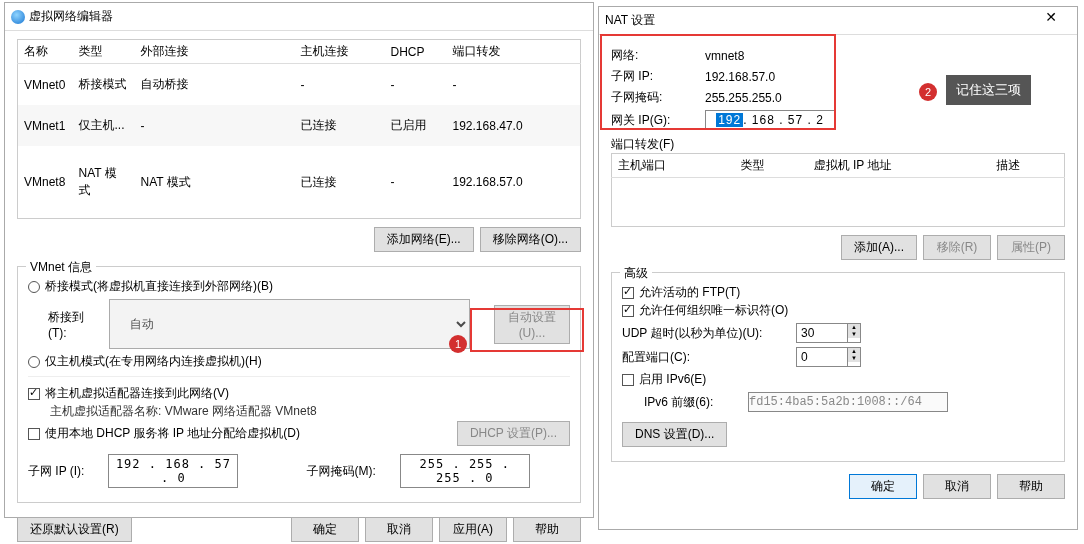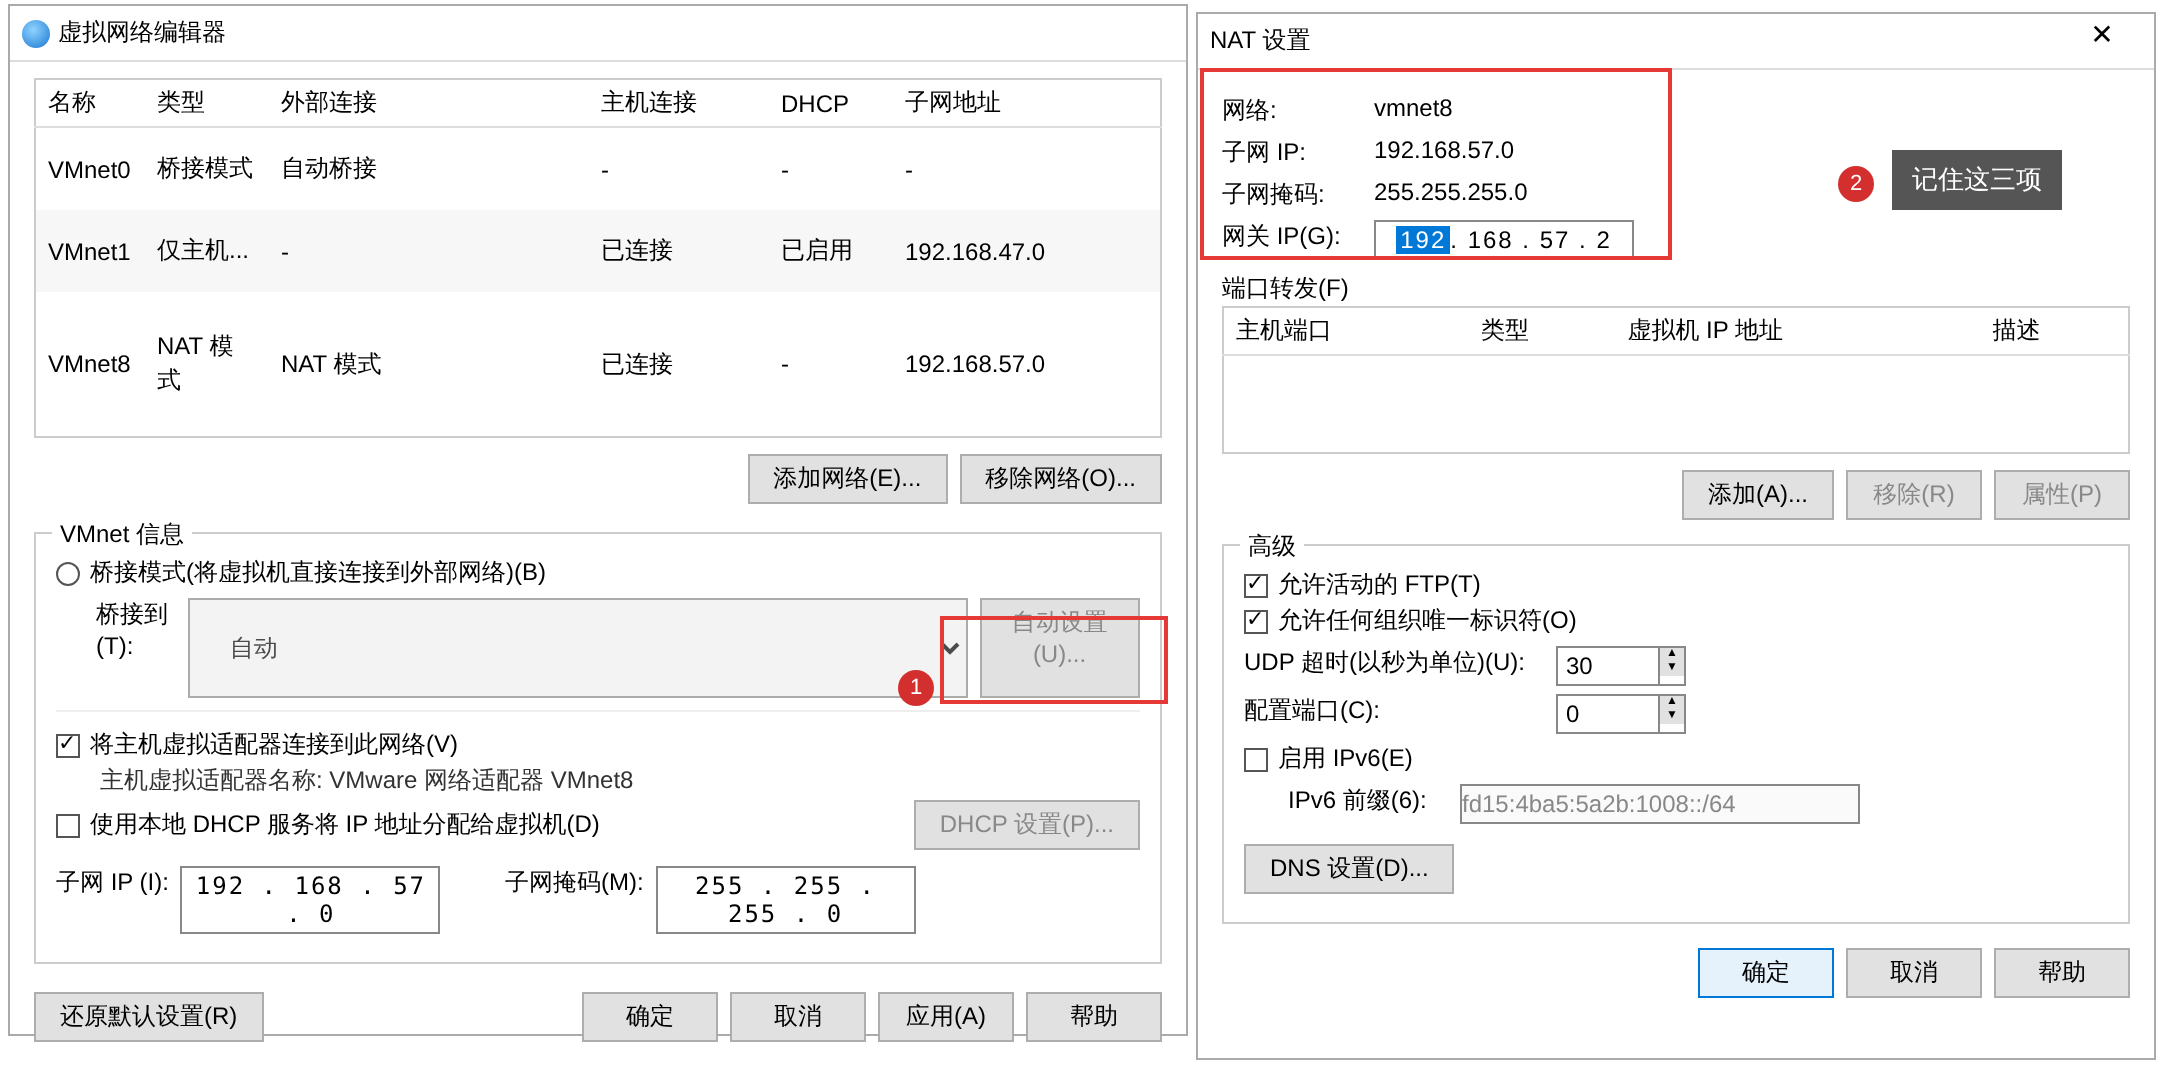--- a/index.html
+++ b/index.html
@@ -9,24 +9,24 @@
 .titlebar .title{flex:1}
 .closebtn{width:40px;height:24px;text-align:center;cursor:default;font-size:14px}
 .body{padding:8px 12px}
 .table{border:1px solid #ccc;width:100%;border-collapse:collapse;margin-bottom:8px}
 .table th,.table td{text-align:left;padding:3px 6px;font-weight:normal}
 .table th{background:#fff;border-bottom:1px solid #ddd}
 .table tr.odd{background:#f7f7f7}
 .btn{display:inline-block;border:1px solid #adadad;background:#e1e1e1;padding:3px 12px;min-width:68px;text-align:center;cursor:default}
 .btn.disabled{color:#888}
 .btn.primary{border:1px solid #0078d7;background:#e5f1fb}
-.row{margin:4px 0;display:flex;gap:6px}
+.row{margin:4px 0;display:flex;align-items:center;gap:24px}
 .groupbox{border:1px solid #ccc;padding:10px;margin-top:6px;position:relative}
 .grouplabel{position:absolute;top:-8px;left:8px;background:#fff;padding:0 4px}
-input[type=text]{border:1px solid #888;padding:2px 0;font-family:Liberation Sans, sans-serif}
+input[type=text]{border:1px solid #888;padding:2px 0;font-family:Liberation Mono, monospace}
 .ipbox{border:1px solid #888;padding:2px 4px;width:130px;display:inline-block;text-align:center;letter-spacing:1px;font-family:monospace}
 .ipbox .sel{background:#0078d7;color:#fff;padding:0 2px}
 select{border:1px solid #888;padding:16px;width:100%;background:#eee}
 .radio,.check{display:flex;align-items:center;gap:5px;margin:1px 0}
 .rb{width:12px;height:12px;border:1px solid #555;border-radius:50%;display:inline-block;position:relative}
 .rb.checked::after{content:"";width:6px;height:6px;background:#000;border-radius:50%;position:absolute;top:2px;left:2px}
 .cb{width:12px;height:12px;border:1px solid #555;display:inline-block;position:relative}
 .cb.checked::after{content:"✓";position:absolute;top:-3px;left:0;font-size:11px;color:#000}
 .redbox{border:2px solid #e53935;position:absolute}
 .badge{width:18px;height:18px;border-radius:50%;background:#d32f2f;color:#fff;display:flex;align-items:center;justify-content:center;position:absolute;font-size:11px}
@@ -56,21 +56,21 @@
           <col style="width:62px">
           <col>
         </colgroup>
       <thead>
           <tr>
         <th>名称</th>
         <th>类型</th>
         <th>外部连接</th>
         <th>主机连接</th>
         <th>DHCP</th>
-        <th>子网地址</th>
+        <th>端口转发</th>
       </tr>
         </thead>
       <tbody id="vmnet-rows">
           <tr>
             <td>VMnet0</td>
             <td>桥接模式</td>
             <td>自动桥接</td>
             <td>-</td>
             <td>-</td>
             <td>-</td>
@@ -102,20 +102,24 @@
       <span class="grouplabel">VMnet 信息</span>
       <div class="radio">
           <span class="rb"></span>
           <span>桥接模式(将虚拟机直接连接到外部网络)(B)</span>
         </div>
       <div class="row" style="margin-left:20px">
         <span>桥接到(T):</span>
         <select disabled=""><option>自动</option></select>
         <span class="btn disabled">自动设置(U)...</span>
       </div>
+      <div class="radio">
+          <span class="rb"></span>
+          <span>仅主机模式(在专用网络内连接虚拟机)(H)</span>
+        </div>
       <div style="height:8px;border-top:1px solid #eee;margin-top:6px"></div>
       <div class="check">
           <span class="cb checked"></span>
           <span>将主机虚拟适配器连接到此网络(V)</span>
         </div>
       <div style="margin-left:22px;color:#333">主机虚拟适配器名称: VMware 网络适配器 VMnet8</div>
       <div class="check" style="justify-content:space-between">
         <span style="display:flex;gap:5px;align-items:center">
             <span class="cb"></span>
             <span>使用本地 DHCP 服务将 IP 地址分配给虚拟机(D)</span>

